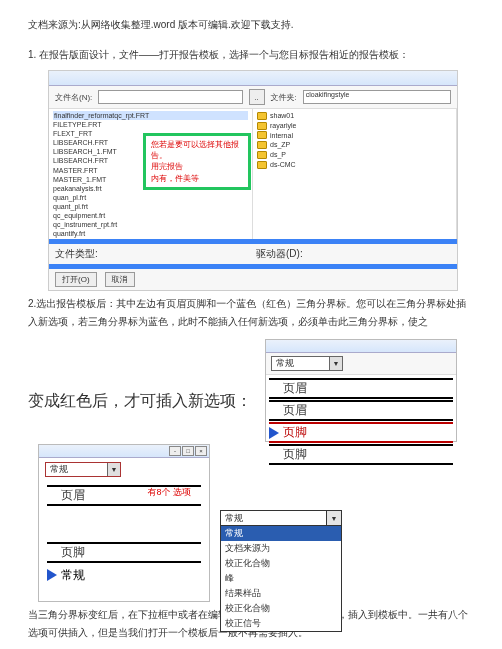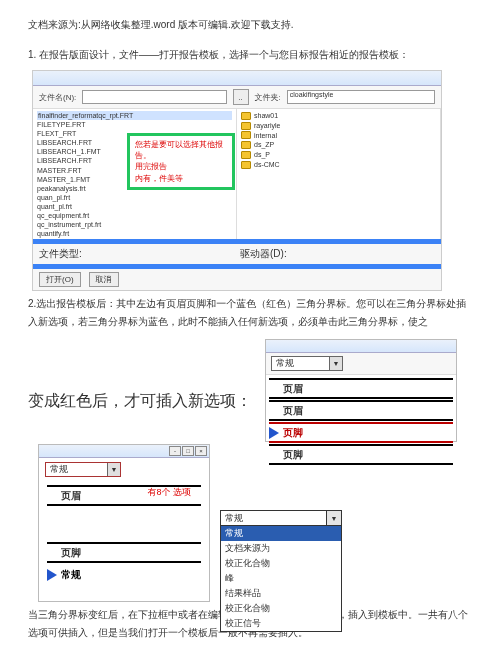--- a/index.html
+++ b/index.html
@@ -23,21 +23,21 @@
     font-size: 10px;
     color: #333;
     margin-bottom: 14px;
   }
   .para {
     font-size: 10px;
     line-height: 1.8;
     margin: 4px 0 6px 0;
   }
   .fig1 {
-    margin-left: 4px;
+    margin-left: 20px;
     width: 410px;
     border: 1px solid #ccc;
     box-sizing: border-box;
   }
   .fig1-titlebar {
     height: 14px;
     background: linear-gradient(#eaf1fb,#d6e6fb);
     border-bottom: 1px solid #aac;
   }
   .fig1-row {
@@ -180,23 +180,23 @@
     border-top: 2px solid #000;
     border-bottom: 2px solid #000;
     margin: 1px 3px;
     position: relative;
   }
   .section-bar.red {
     border-color: #b00;
     color: #b00;
   }
   .section-bar .text {
-    font-size: 10px;
+    font-size: 12px;
     padding-left: 14px;
-    font-weight: bold;
+    font-weight: normal;
   }
   .tri {
     position: absolute;
     left: 0;
     width: 0; height: 0;
     border-top: 6px solid transparent;
     border-bottom: 6px solid transparent;
   }
   .tri.blue { border-left: 10px solid #2255cc; }
   .fig2 .stack {

